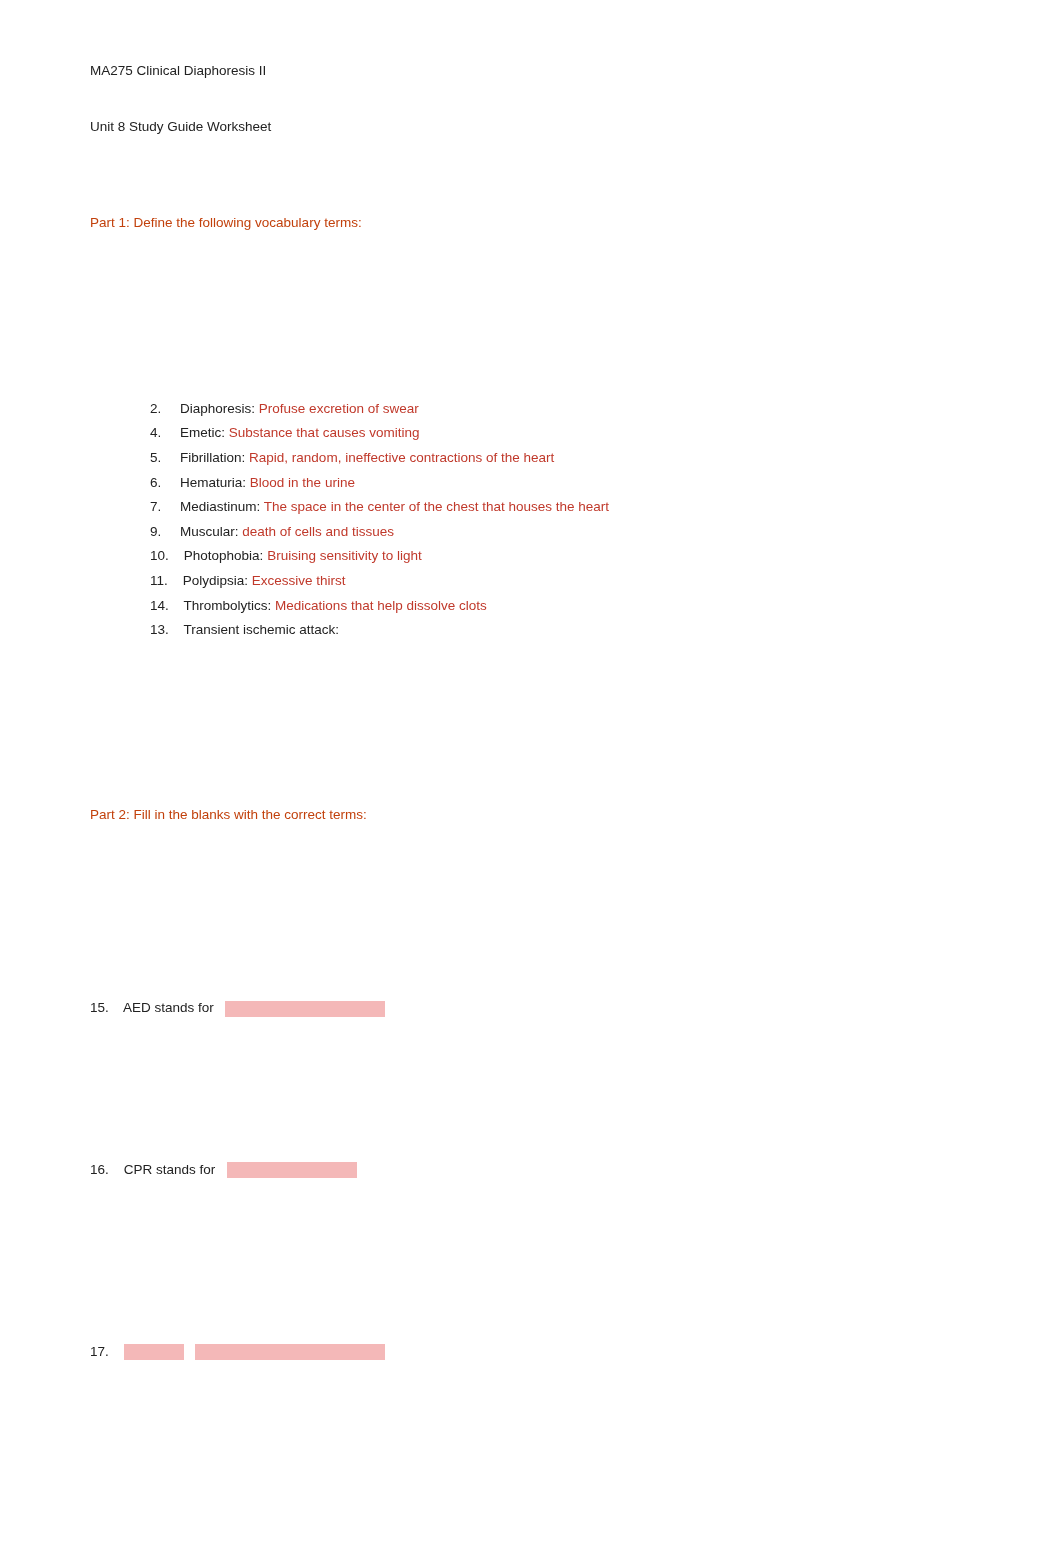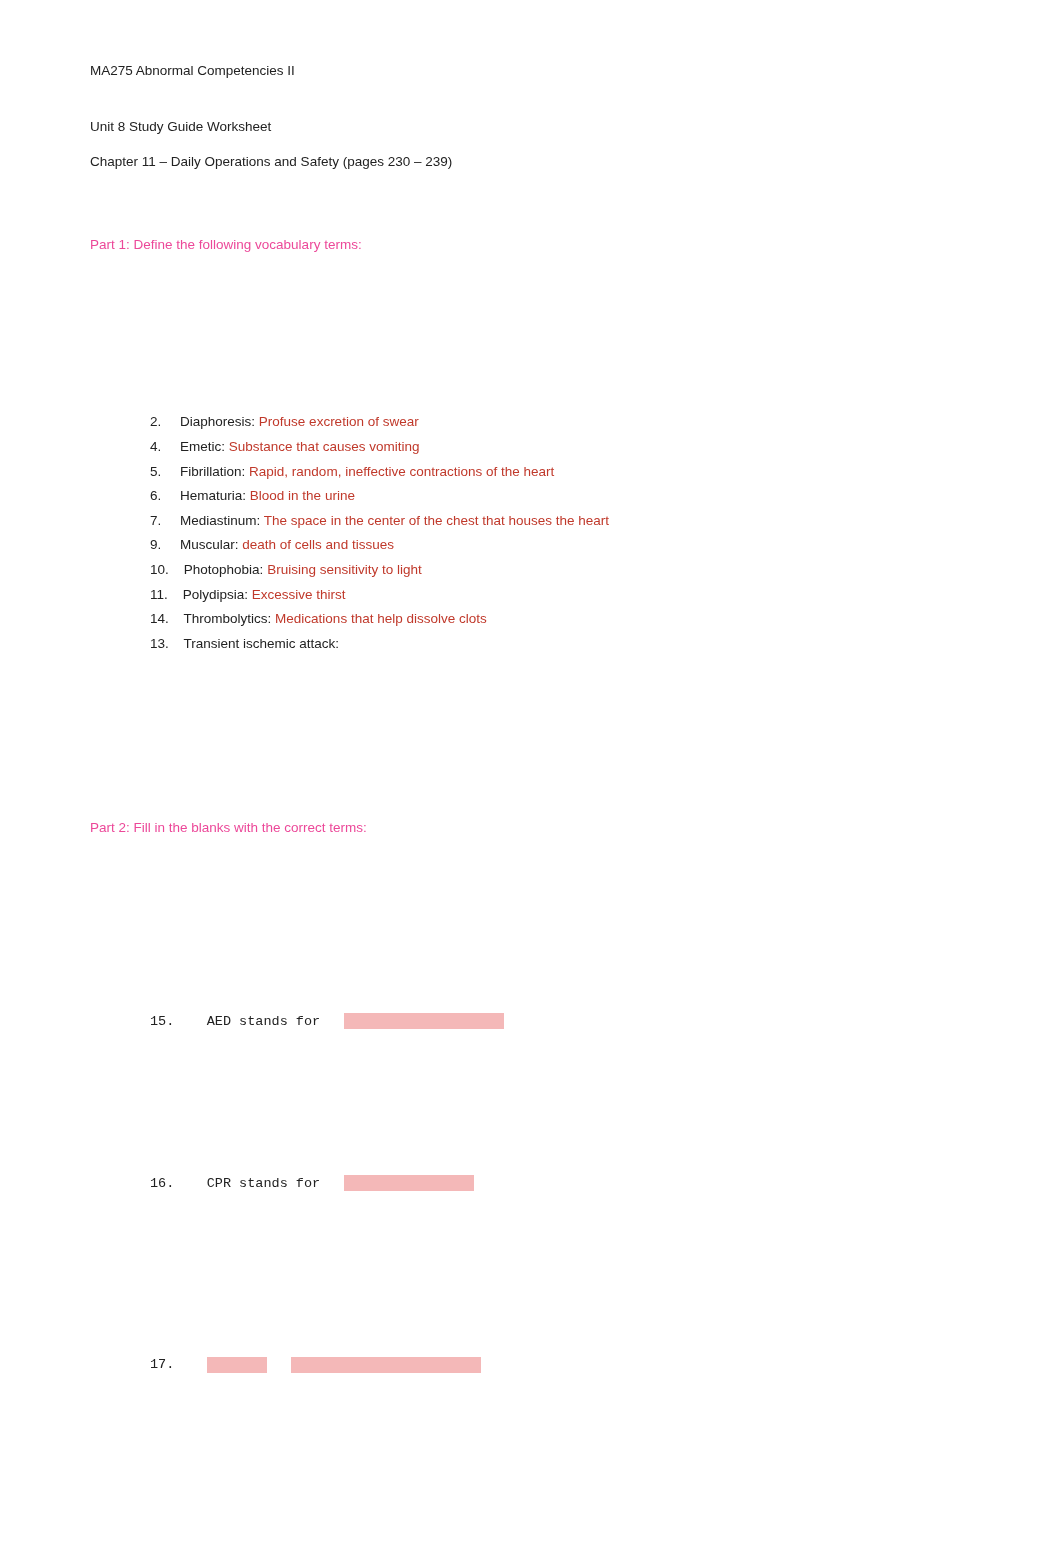--- a/index.html
+++ b/index.html
@@ -28,27 +28,27 @@
       color: #222;
       margin-bottom: 2px;
     }
 
     .section-gap {
       height: 28px;
     }
 
     .part-heading {
       font-size: 13.5px;
-      color: #ec4899;
+      color: #c2410c;
       margin-bottom: 6px;
     }
 
     .vocab-list {
       margin-left: 60px;
-      margin-top: 20px;
+      margin-top: 28px;
     }
 
     .vocab-item {
       margin-bottom: 3px;
       font-size: 13.5px;
     }
 
     .term-label {
       color: #222;
     }
@@ -67,52 +67,49 @@
 
     .blank-highlight-sm {
       background-color: #f4b8b8;
       display: inline-block;
       min-width: 100px;
       height: 16px;
       vertical-align: middle;
     }
 
     .part2-items {
-      margin-left: 60px;
       margin-top: 12px;
-      font-family: Liberation Mono, monospace;
     }
 
     .fill-item {
       font-size: 13.5px;
       margin-bottom: 80px;
     }
 
     .fill-item-last {
       font-size: 13.5px;
       margin-bottom: 20px;
     }
 
     .vocab-space {
       height: 130px;
     }
   </style>
 </head>
 <body>
 
 <div class="header-block">
-  <div class="header-line">MA275 Abnormal Competencies II</div>
+  <div class="header-line">MA275 Clinical Diaphoresis II</div>
 </div>
 <div class="section-gap"></div>
 <div class="header-block">
   <div class="header-line">Unit 8 Study Guide Worksheet</div>
 </div>
 <div class="section-gap" style="height:8px;"></div>
 <div class="header-block">
-  <div class="header-line">Chapter 11 – Daily Operations and Safety (pages 230 – 239)</div>
 </div>
 
 <div style="height: 55px;"></div>
 
 <div class="part-heading">Part 1: Define the following vocabulary terms:</div>
 
 <div class="vocab-space"></div>
 
 <div class="vocab-list">
 

